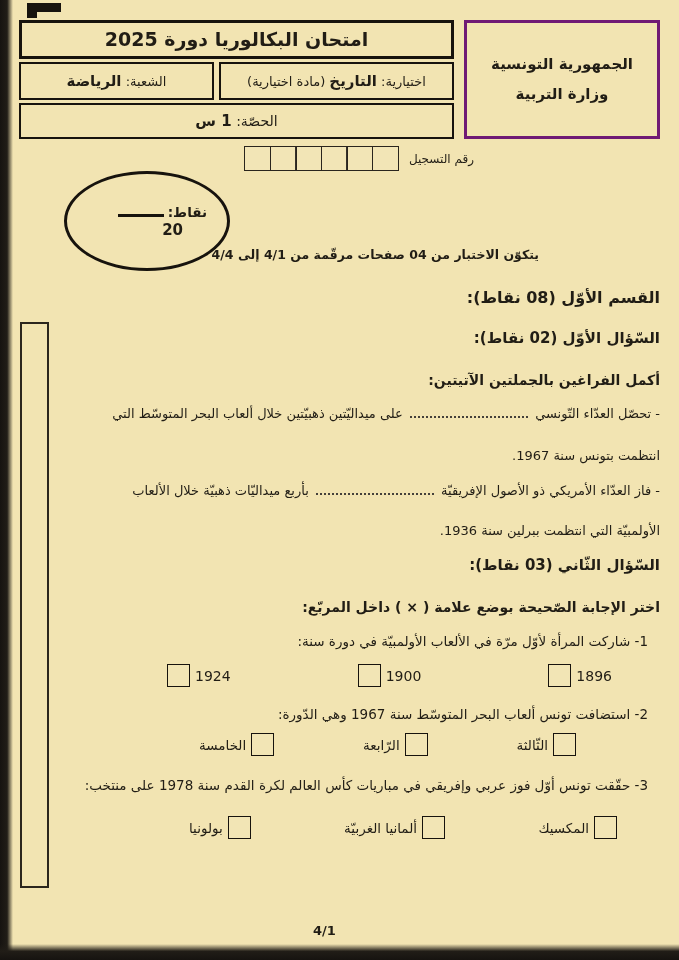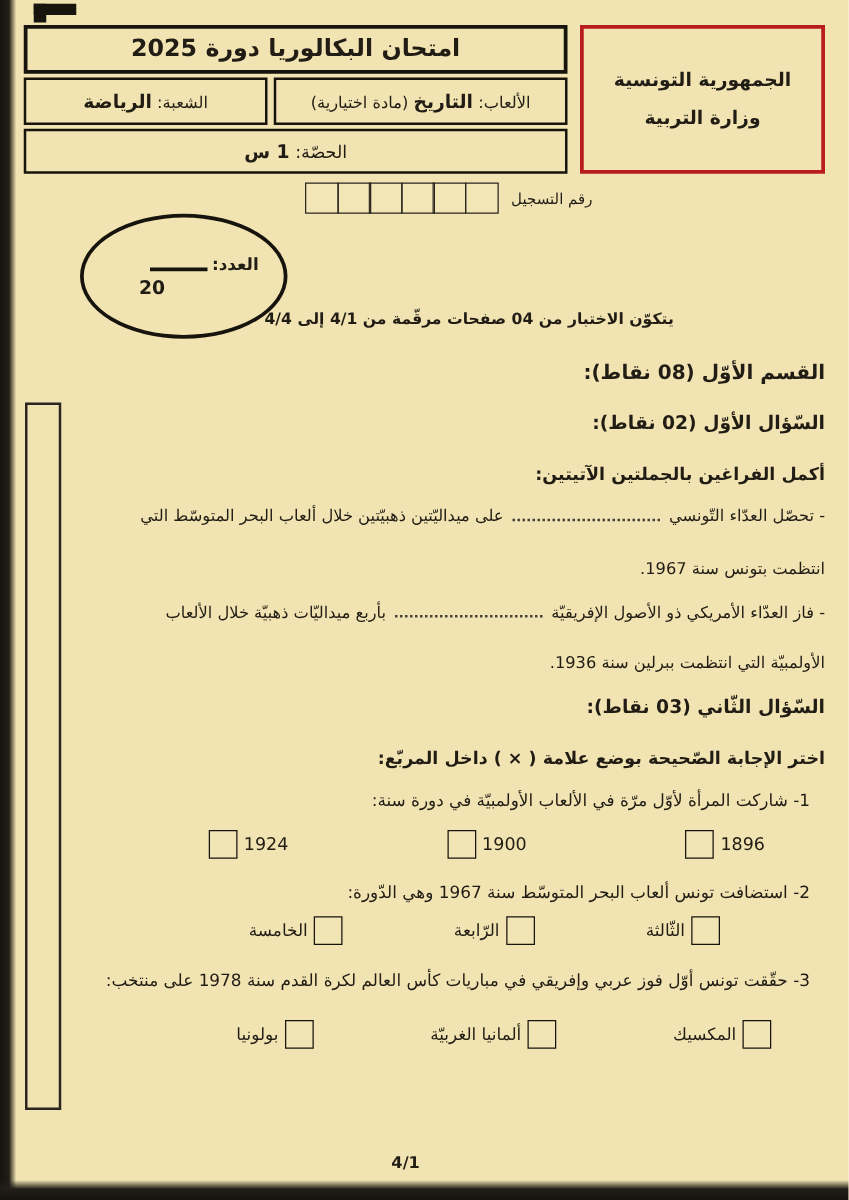--- a/index.html
+++ b/index.html
@@ -16,21 +16,21 @@
   .edge-left{position:absolute;left:0;top:0;width:13px;height:100%;
     background:linear-gradient(to right,#161310 0%,#211d17 55%,rgba(33,29,23,0) 100%);z-index:6;}
   .edge-bottom{position:absolute;left:0;bottom:0;width:100%;height:16px;
     background:linear-gradient(to top,#161310 0%,#211d17 55%,rgba(33,29,23,0) 100%);z-index:6;}
   .corner-mark{position:absolute;top:3px;left:27px;width:34px;height:15px;z-index:5;}
   .corner-mark::before{content:"";position:absolute;left:0;top:0;width:34px;height:9px;background:#17130d;}
   .corner-mark::after{content:"";position:absolute;left:0;top:0;width:10px;height:15px;background:#17130d;}
 
   
   .header{display:flex;gap:10px;margin:20px 19px 0;}
-  .ministry{width:182px;border:3px solid #b91c1c;display:flex;flex-direction:column;
+  .ministry{width:182px;border:3px solid #701a75;display:flex;flex-direction:column;
     justify-content:center;align-items:center;text-align:center;font-weight:bold;
     font-size:15px;line-height:1.95;padding:8px 4px;}
   .hmain{flex:1;display:flex;flex-direction:column;gap:3px;border-radius:24px;}
   .h-title{border:3px solid #17130d;text-align:center;padding:5px 0 6px;
     font-size:19px;font-weight:bold;letter-spacing:.5px;}
   .h-row2{display:flex;gap:5px;}
   .h-cell{border:2.5px solid #17130d;text-align:center;padding:8px 4px;font-size:13px;}
   .h-sub{flex:1.22;}
   .h-branch{flex:1;}
   .h-strong{font-weight:bold;font-size:15px;}
@@ -41,21 +41,21 @@
   .reg-label{font-size:12px;}
   .reg-cells{display:flex;}
   .reg-cell{width:25px;height:23px;border:1.5px solid #2a251d;background:rgba(255,255,255,.06);}
   .reg-cell:not(:first-child){margin-inline-start:-1.5px;}
 
   
   .stamp{position:absolute;top:171px;left:64px;width:140px;height:94px;border:3px solid #17130d;
     border-radius:50%;display:flex;flex-direction:column;justify-content:center;padding-right:20px;z-index:3;}
   .stamp-row{display:flex;align-items:flex-end;gap:4px;font-weight:bold;font-size:13.5px;}
   .stamp-line{display:inline-block;width:46px;height:2px;border-bottom:3px solid #17130d;margin-bottom:3px;}
-  .stamp-score{font-weight:bold;font-size:15px;margin-right:75px;margin-top:1px;padding-left:19px;}
+  .stamp-score{font-weight:bold;font-size:15px;margin-right:24px;margin-top:1px;padding-left:19px;}
 
   .note{margin:76px 140px 4px 0;font-size:12.5px;font-weight:bold;}
 
   .content{padding:0 19px 0 36px;}
   .sec-title{margin-top:26px;font-size:16px;font-weight:bold;}
   .q-title{margin-top:22px;font-size:15px;font-weight:bold;}
   .instr{margin-top:25px;font-size:14px;font-weight:bold;}
   .line{margin-top:16px;font-size:13px;line-height:1.5;white-space:nowrap;}
   .line.gap{margin-top:22px;}
   .line.gap2{margin-top:20px;}
@@ -86,21 +86,21 @@
 
   <div class="header">
     <div class="ministry">
       <div>الجمهورية التونسية</div>
       <div>وزارة التربية</div>
     </div>
     <div class="hmain">
       <div class="h-title">امتحان البكالوريا دورة 2025</div>
       <div class="h-row2">
         <div class="h-cell h-sub">
-          <span>الألعاب:</span>
+          <span>اختيارية:</span>
           <span class="h-strong">التاريخ</span>
           <span>(مادة اختيارية)</span>
         </div>
         <div class="h-cell h-branch">
           <span>الشعبة:</span>
           <span class="h-strong">الرياضة</span>
         </div>
       </div>
       <div class="h-dur">
         <span>الحصّة:</span>
@@ -116,21 +116,21 @@
       <div class="reg-cell"></div>
       <div class="reg-cell"></div>
       <div class="reg-cell"></div>
       <div class="reg-cell"></div>
       <div class="reg-cell"></div>
     </div>
   </div>
 
   <div class="stamp">
     <div class="stamp-row">
-      <span>العدد:</span>
+      <span>نقاط:</span>
       <span class="stamp-line"></span>
     </div>
     <div class="stamp-score">20</div>
   </div>
 
   <div class="note">يتكوّن الاختبار من 04 صفحات مرقّمة من 4/1 إلى 4/4</div>
 
   <div class="content">
     <div class="sec-title">القسم الأوّل (08 نقاط):</div>
 

